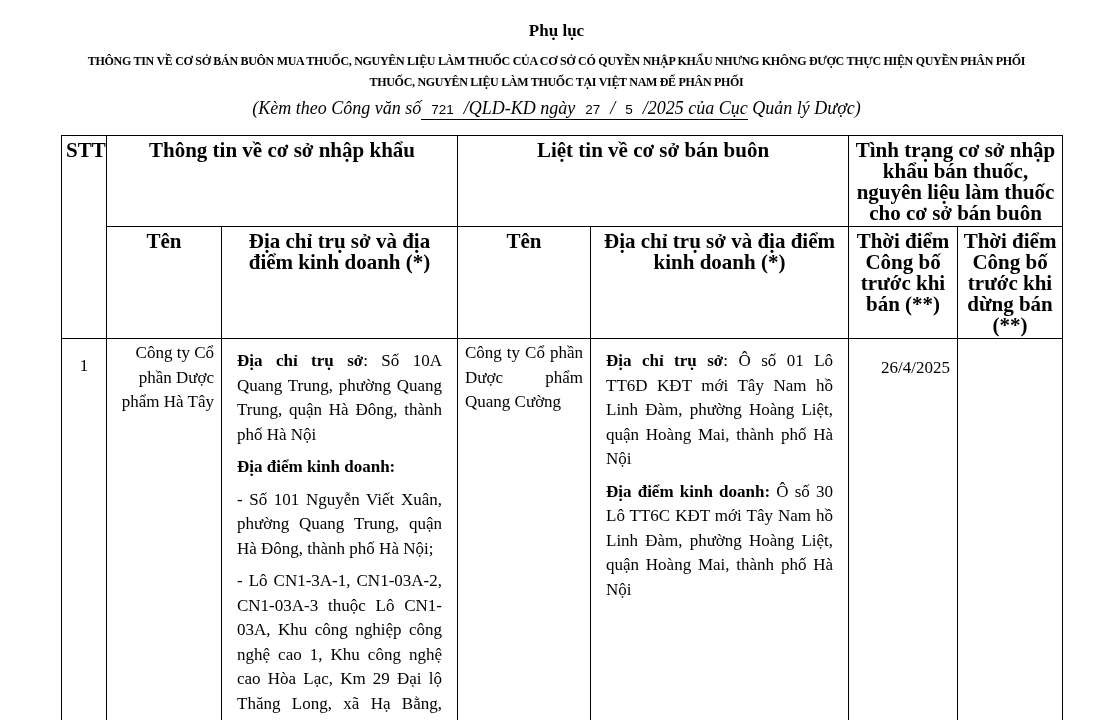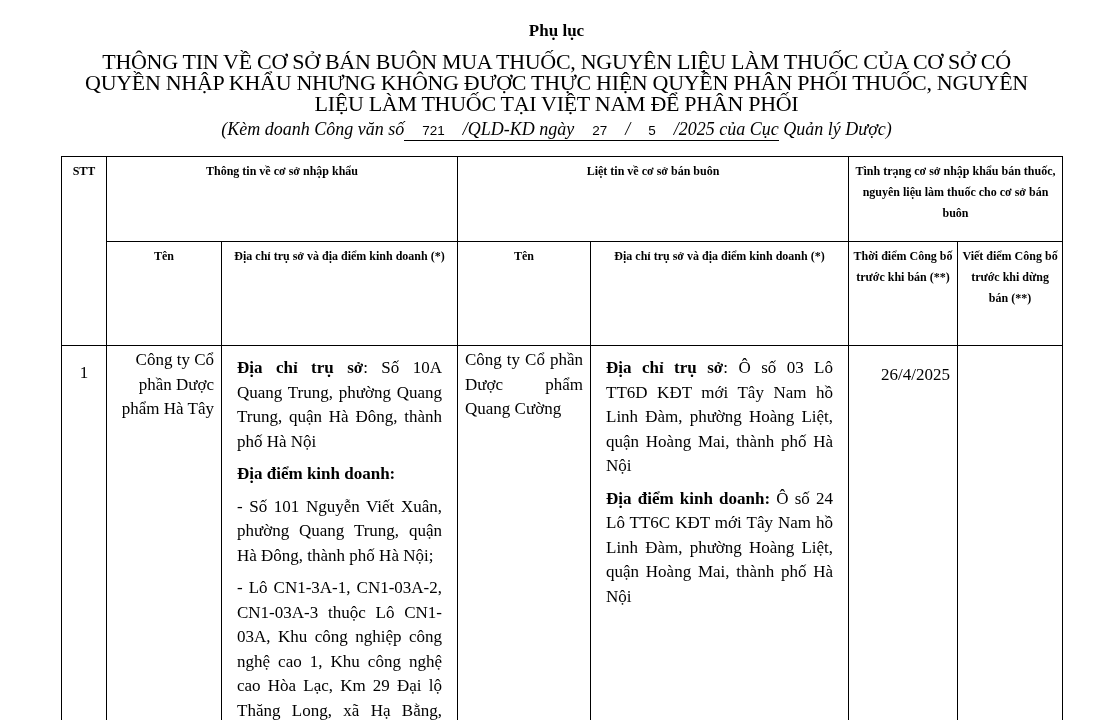--- a/index.html
+++ b/index.html
@@ -20,58 +20,58 @@
     height: 624px;
   }
   .doc-title {
     text-align: center;
     font-weight: bold;
     font-size: 17px;
     padding-top: 21px;
   }
   .doc-heading {
     text-align: center;
-    font-weight: normal;
-    font-size: 22px;
+    font-weight: bold;
+    font-size: 12px;
     line-height: 21px;
     letter-spacing: -0.3px;
     margin: 10px auto 0 auto;
     width: 985px;
   }
   .doc-subtitle {
     text-align: center;
     font-size: 18px;
     margin: 3px 0 0 0;
     line-height: 24px;
   }
   .it { font-style: italic; }
   .ins {
     font-family: "Liberation Sans", sans-serif;
     font-style: normal;
     font-size: 13.5px;
-    padding: 0 18px;
+    padding: 0 10px;
   }
   .u-group {
     border-bottom: 1.5px solid #000;
     padding-bottom: 1px;
   }
   table.main {
     border-collapse: collapse;
     table-layout: fixed;
     width: 1001px;
     margin: 13px 0 0 61px;
   }
   table.main th, table.main td {
     border: 1.5px solid #000000;
     vertical-align: top;
     overflow: hidden;
   }
   table.main th {
     font-weight: bold;
-    font-size: 12px;
+    font-size: 21px;
     line-height: 21px;
     text-align: center;
     padding: 4px 4px 2px 4px;
     margin-left: 22px;
   }
   tr.hrow1 th { height: 78px; }
   tr.hrow2 th { height: 97px; }
   td.cell {
     font-size: 17px;
     line-height: 24.5px;
@@ -97,21 +97,21 @@
 </head>
 <body>
 
 <div class="page">
 
   <div class="doc-title">Phụ lục</div>
 
   <div class="doc-heading">THÔNG TIN VỀ CƠ SỞ BÁN BUÔN MUA THUỐC, NGUYÊN LIỆU LÀM THUỐC CỦA CƠ SỞ CÓ QUYỀN NHẬP KHẨU NHƯNG KHÔNG ĐƯỢC THỰC HIỆN QUYỀN PHÂN PHỐI THUỐC, NGUYÊN LIỆU LÀM THUỐC TẠI VIỆT NAM ĐỂ PHÂN PHỐI</div>
 
   <div class="doc-subtitle">
-    <span class="it">(Kèm doanh Công văn số</span><span class="u-group"><span class="ins">721</span><span class="it">/QLD-KD ngày</span><span class="ins">27</span><span class="it">/</span><span class="ins">5</span><span class="it">/2025 của Cục</span></span>
+    <span class="it">(Kèm theo Công văn số</span><span class="u-group"><span class="ins">721</span><span class="it">/QLD-KD ngày</span><span class="ins">27</span><span class="it">/</span><span class="ins">5</span><span class="it">/2025 của Cục</span></span>
     <span class="it">Quản lý Dược)</span>
   </div>
 
   <table class="main">
     <colgroup>
       <col style="width:45px">
       <col style="width:115px">
       <col style="width:236px">
       <col style="width:133px">
       <col style="width:258px">
@@ -124,37 +124,37 @@
         <th colspan="2">Thông tin về cơ sở nhập khẩu</th>
         <th colspan="2">Liệt tin về cơ sở bán buôn</th>
         <th colspan="2">Tình trạng cơ sở nhập khẩu bán thuốc, nguyên liệu làm thuốc cho cơ sở bán buôn</th>
       </tr>
       <tr class="hrow2">
         <th>Tên</th>
         <th>Địa chỉ trụ sở và địa điểm kinh doanh (*)</th>
         <th>Tên</th>
         <th>Địa chỉ trụ sở và địa điểm kinh doanh (*)</th>
         <th>Thời điểm Công bố trước khi bán (**)</th>
-        <th>Viết điểm Công bố trước khi dừng bán (**)</th>
+        <th>Thời điểm Công bố trước khi dừng bán (**)</th>
       </tr>
     </thead>
     <tbody>
       <tr class="datarow">
         <td class="cell stt-cell">1</td>
         <td class="cell name-cell">Công ty Cổ phần Dược phẩm Hà Tây</td>
         <td class="cell addr-cell">
           <p><b class="inline-label">Địa chỉ trụ sở</b><span>: Số 10A Quang Trung, phường Quang Trung, quận Hà Đông, thành phố Hà Nội</span></p>
           <p><b class="inline-label">Địa điểm kinh doanh:</b></p>
           <p>- Số 101 Nguyễn Viết Xuân, phường Quang Trung, quận Hà Đông, thành phố Hà Nội;</p>
           <p>- Lô CN1-3A-1, CN1-03A-2, CN1-03A-3 thuộc Lô CN1-03A, Khu công nghiệp công nghệ cao 1, Khu công nghệ cao Hòa Lạc, Km 29 Đại lộ Thăng Long, xã Hạ Bằng, huyện Thạch Thất, thành phố Hà Nội</p>
         </td>
         <td class="cell name-cell justify">Công ty Cổ phần Dược phẩm Quang Cường</td>
         <td class="cell addr-cell">
-          <p><b class="inline-label">Địa chỉ trụ sở</b><span>: Ô số 03 Lô TT6D KĐT mới Tây Nam hồ Linh Đàm, phường Hoàng Liệt, quận Hoàng Mai, thành phố Hà Nội</span></p>
-          <p><b class="inline-label">Địa điểm kinh doanh:</b><span> Ô số 24 Lô TT6C KĐT mới Tây Nam hồ Linh Đàm, phường Hoàng Liệt, quận Hoàng Mai, thành phố Hà Nội</span></p>
+          <p><b class="inline-label">Địa chỉ trụ sở</b><span>: Ô số 01 Lô TT6D KĐT mới Tây Nam hồ Linh Đàm, phường Hoàng Liệt, quận Hoàng Mai, thành phố Hà Nội</span></p>
+          <p><b class="inline-label">Địa điểm kinh doanh:</b><span> Ô số 30 Lô TT6C KĐT mới Tây Nam hồ Linh Đàm, phường Hoàng Liệt, quận Hoàng Mai, thành phố Hà Nội</span></p>
         </td>
         <td class="cell date-cell">26/4/2025</td>
         <td class="cell date-cell"></td>
       </tr>
     </tbody>
   </table>
 
 </div>
 
 </body></html>

